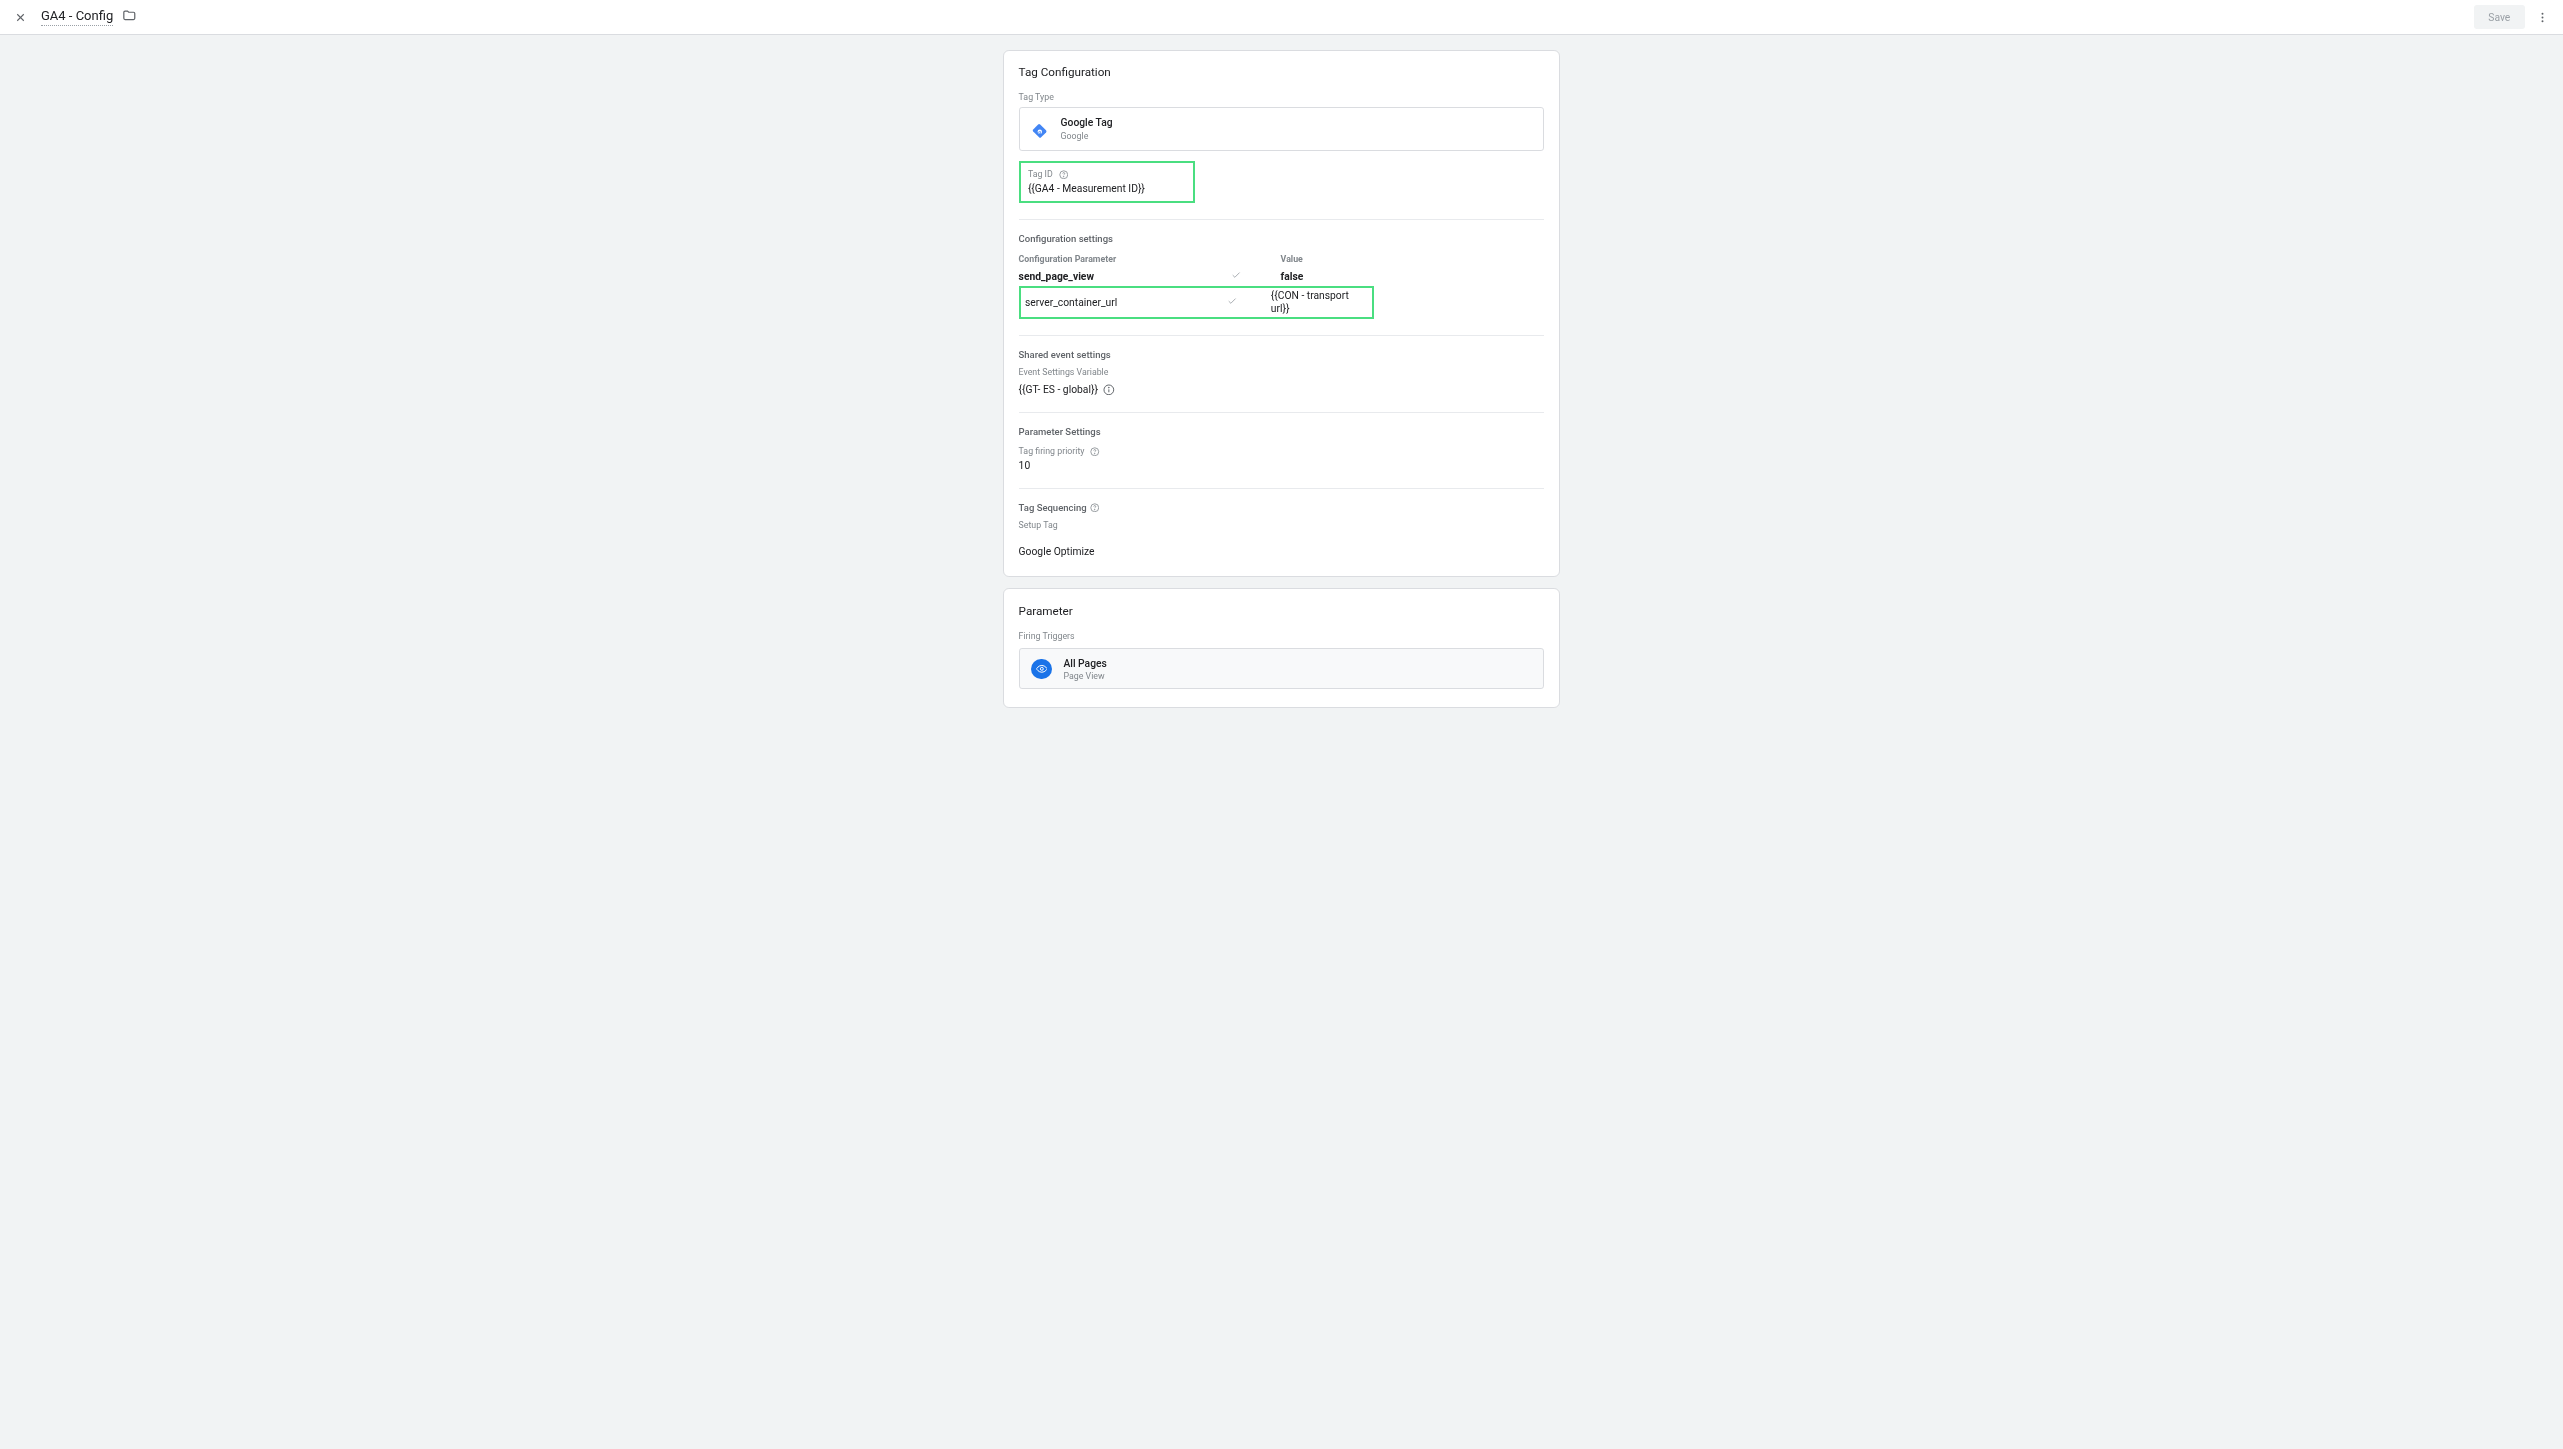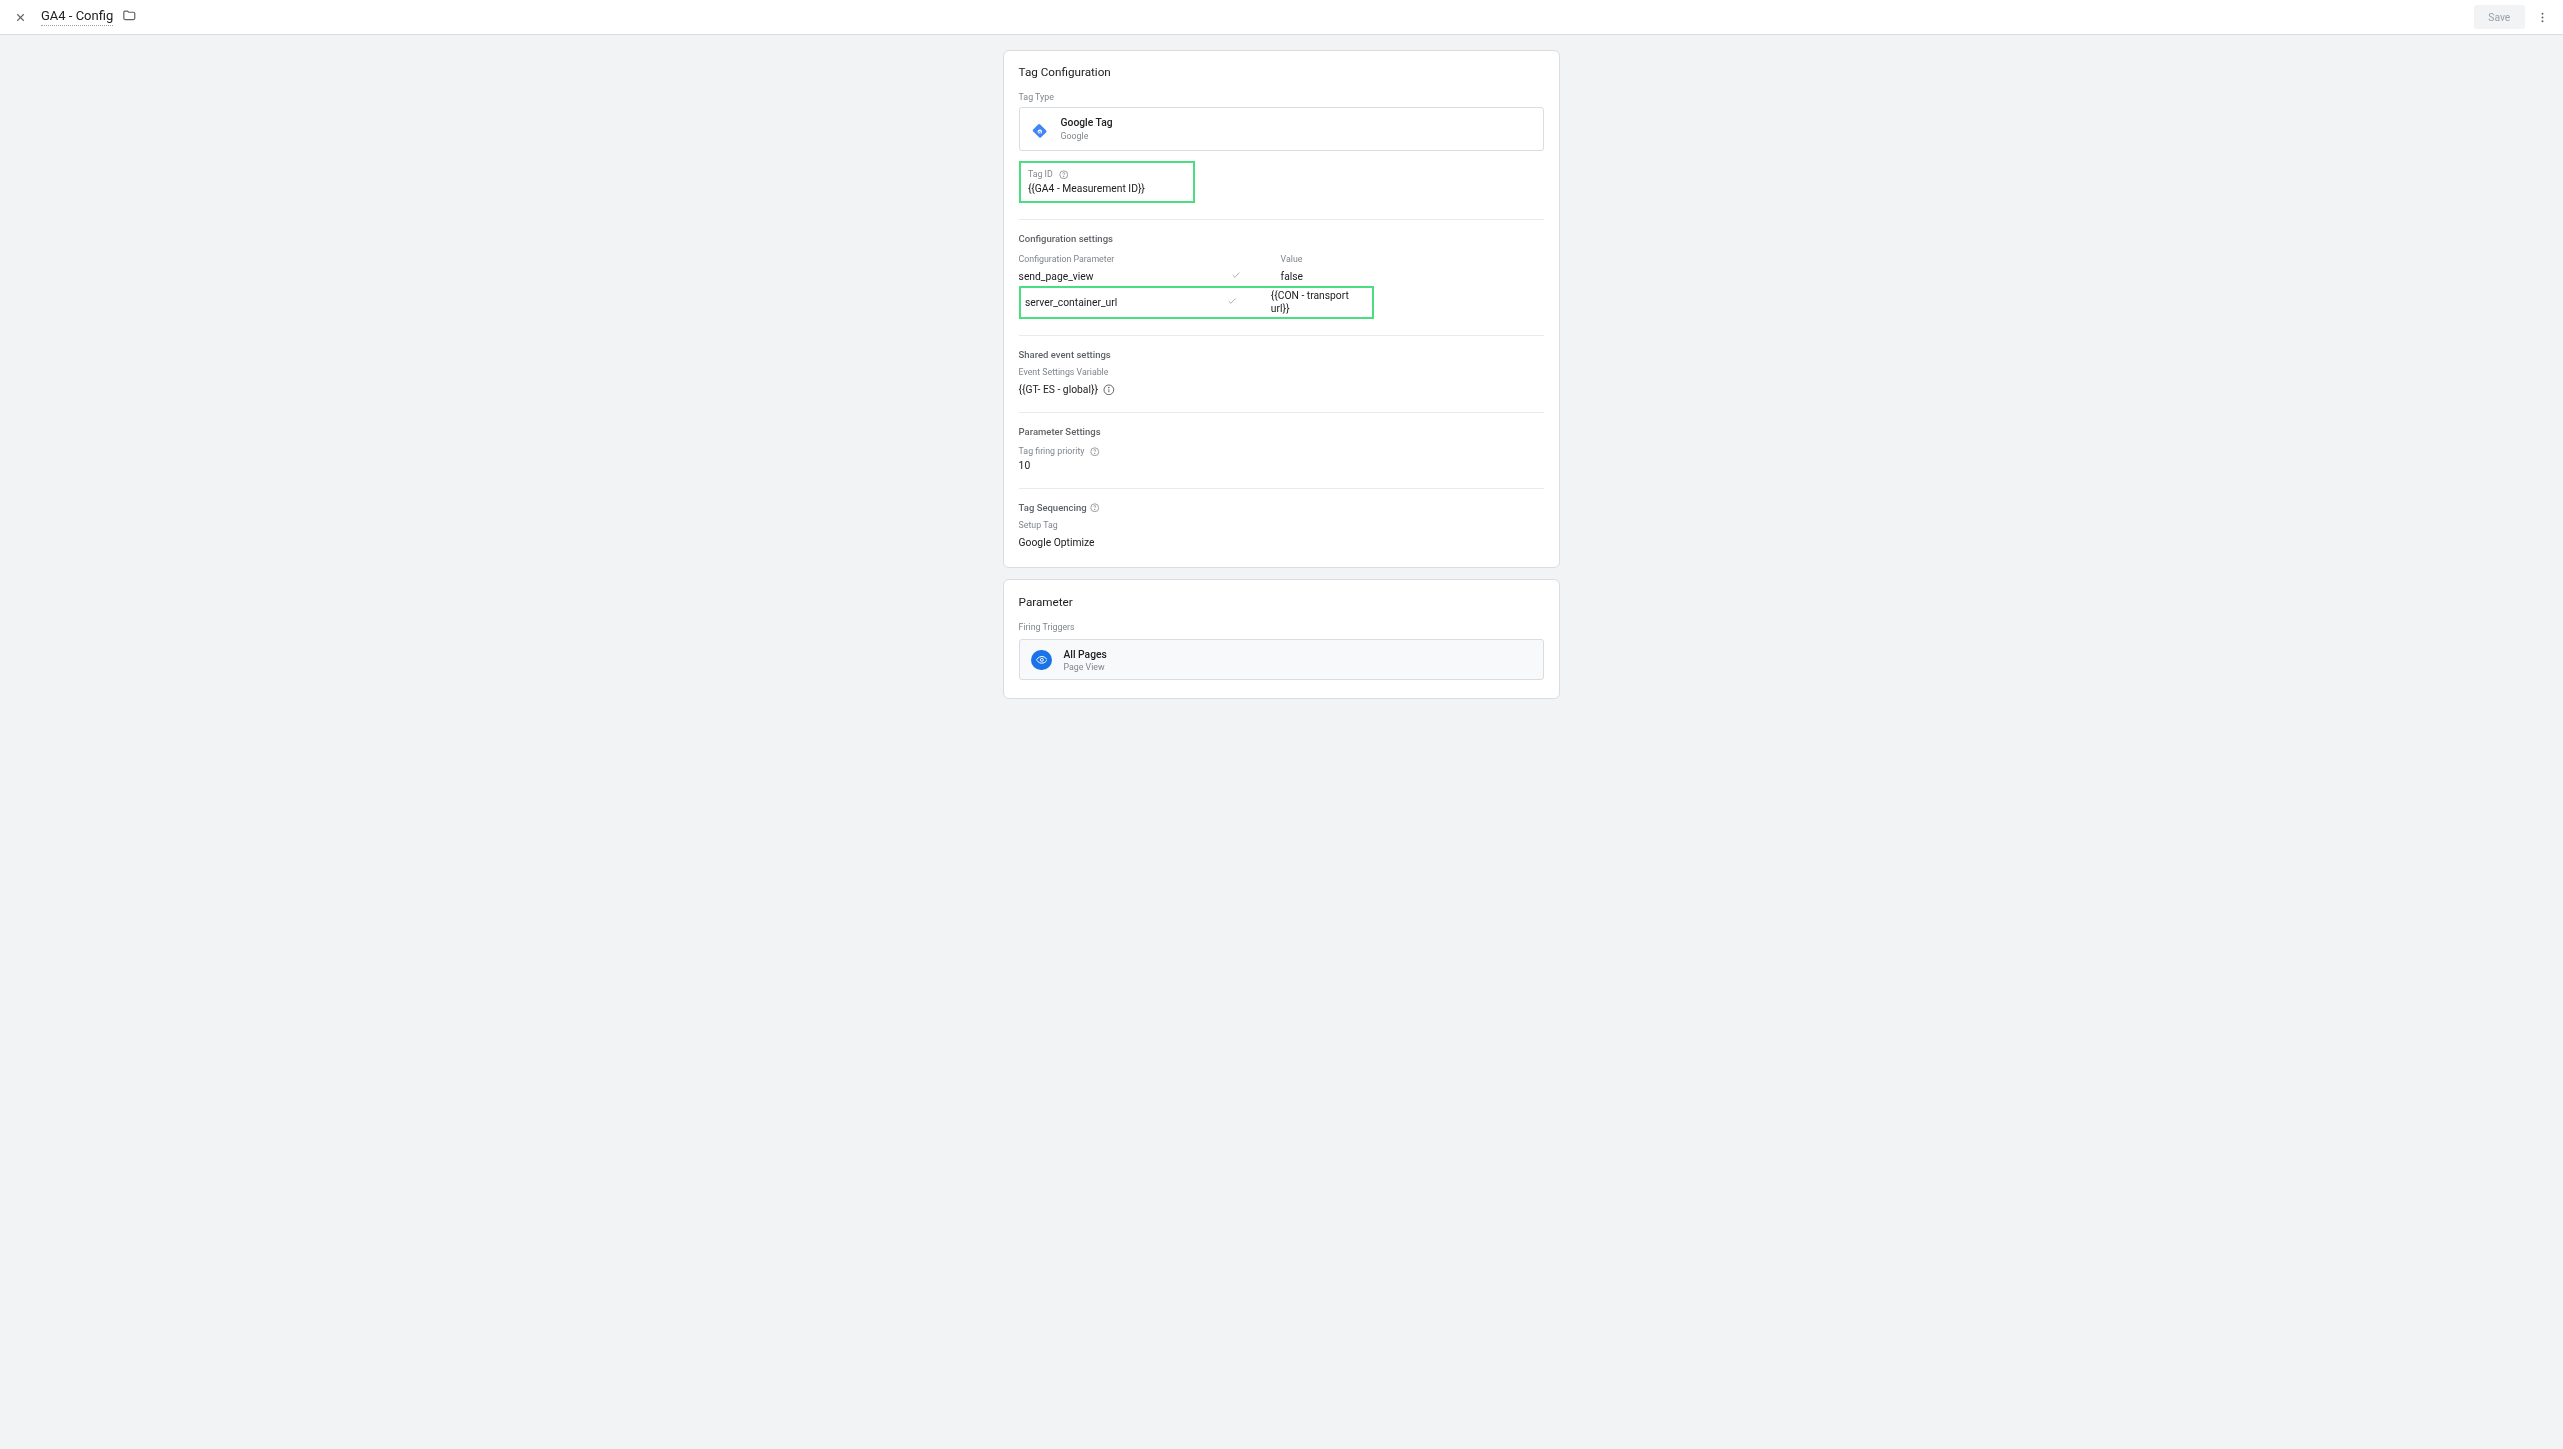--- a/index.html
+++ b/index.html
@@ -139,20 +139,21 @@
   }
   .trigger-name { font-weight: 500; font-size: 10.3px; color: #202124; }
   .trigger-type { font-size: 8.8px; color: #80868b; margin-top: 1.5px;}
   
   .config-row {
     display: flex;
     align-items: flex-start;
     font-size: 10.3px;
     color: #202124;
     padding: 2.9px 0;
+    font-weight: bold;
   }
   .config-row .p-param { width: 212px; }
   .config-row .p-check { width: 50px; text-align:left; color:#9aa0a6;}
   .config-row .p-value { flex:1; }
   .config-row.header .p-param,
   .config-row.header .p-value,
   .config-row.header .p-check {
     font-size: 8.8px; color:#80868b;
   }
   
@@ -301,21 +302,21 @@
         <span class="section-label" style="margin-bottom:0;">Tag Sequencing</span>
         <span class="inline-icon-sm">
           <svg width="9.5" height="9.5" viewBox="0 0 24 24" fill="none" stroke="currentColor" stroke-width="2">
               <circle cx="12" cy="12" r="10"></circle>
               <path d="M9.5 9a2.5 2.5 0 1 1 3.5 2.3c-.8.4-1 .9-1 1.7"></path>
               <circle cx="12" cy="17" r="0.8" fill="currentColor"></circle>
             </svg>
         </span>
       </div>
       <div class="field-label" style="margin-top:7.3px;">Setup Tag</div>
-      <div class="field-value" style="margin-top:6px;">Google Optimize</div>
+      <div class="field-value" style="margin-top:15px;">Google Optimize</div>
     </div>
   </div>
 
   <div class="card">
     <div class="card-title">Parameter</div>
     <div class="field-label">Firing Triggers</div>
     <div class="trigger-box" style="margin-top:7.3px;">
       <div class="trigger-icon">
         <svg width="11.7" height="11.7" viewBox="0 0 24 24" fill="none" stroke="currentColor" stroke-width="2">
             <path d="M1 12s4-7 11-7 11 7 11 7-4 7-11 7S1 12 1 12z"></path>

